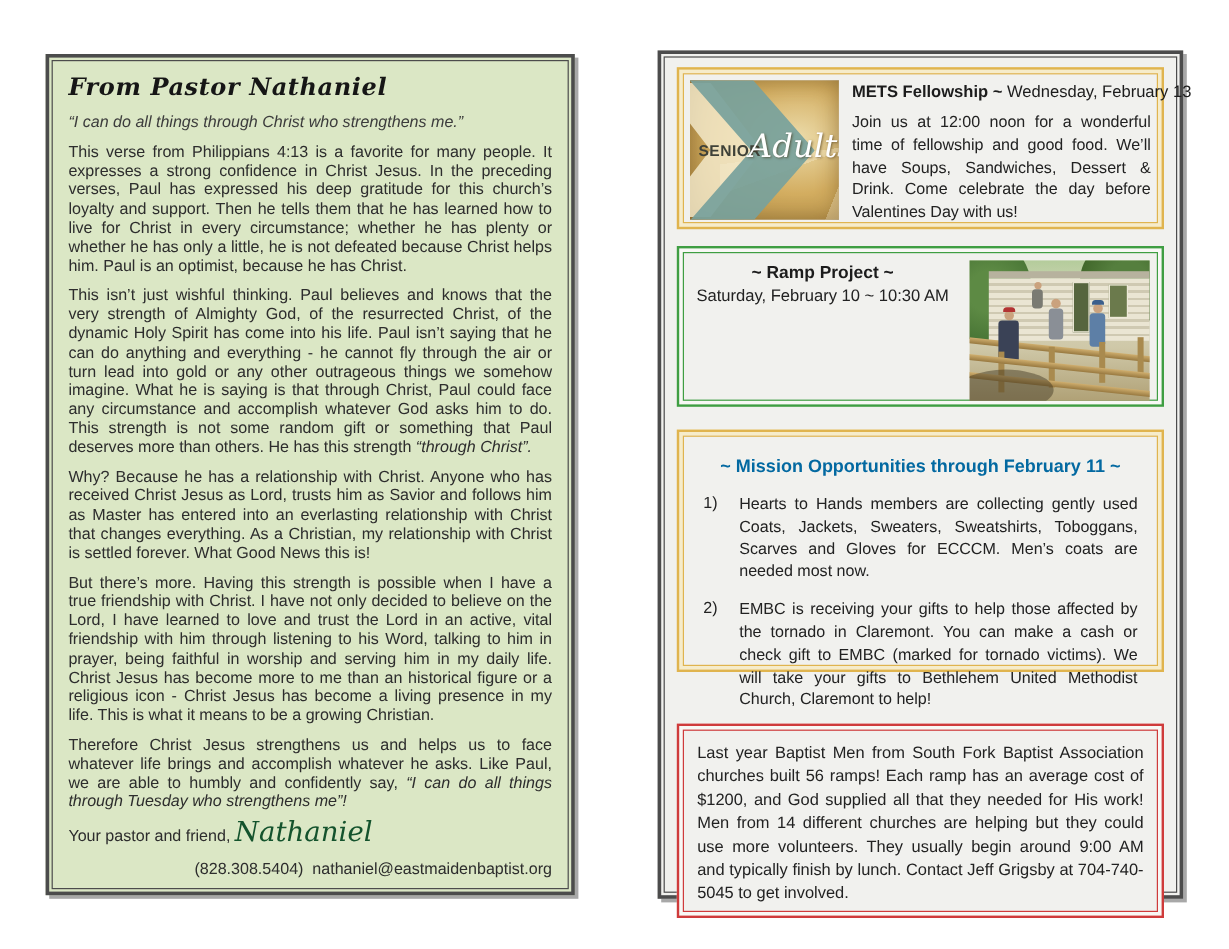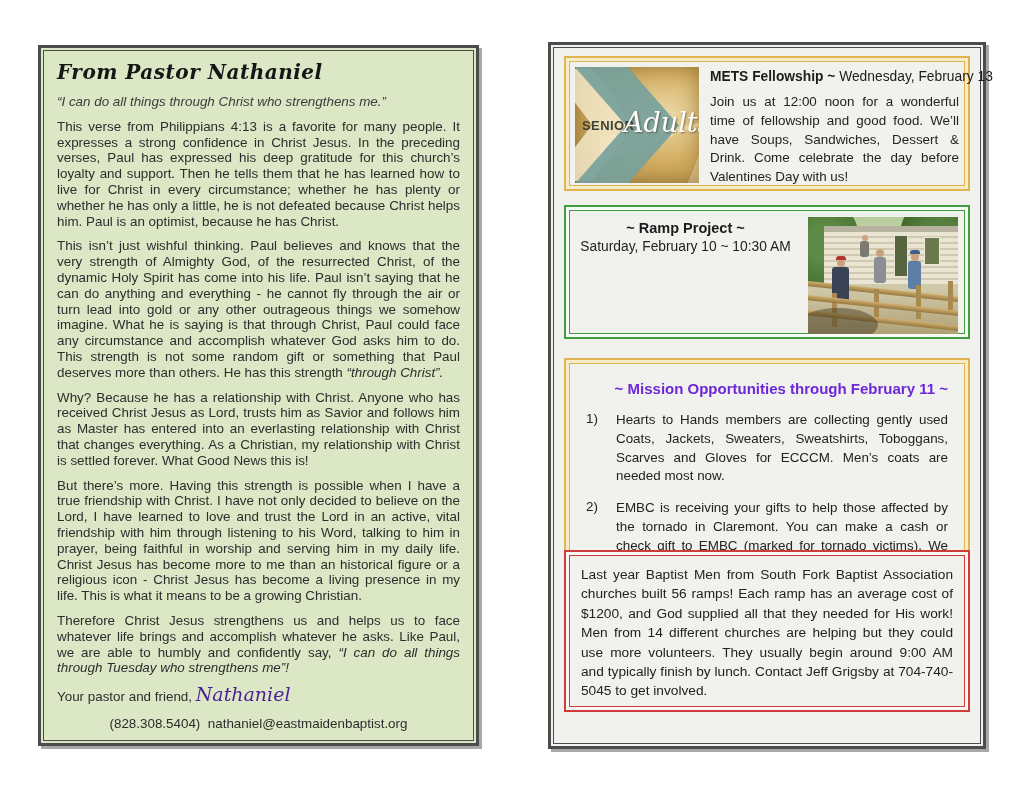--- a/index.html
+++ b/index.html
@@ -15,22 +15,22 @@
 
   .page.right { left:548px; top:42px; width:438px; height:707px; background:#f1f1ee; }
 
   
   .letter-title { font-family:"DejaVu Serif", serif; font-style:italic; font-weight:bold;
                   font-size:20px; color:#161616; letter-spacing:0.5px; margin:2px 0 10px 0; }
   .letter p { font-size:13.4px; line-height:15.8px; color:#2d2d2d; text-align:justify; margin-bottom:9px; }
   .letter p.quote { font-style:italic; color:#3c3c3c; text-align:left; }
   .letter .ital { font-style:italic; }
   .letter p.closing { text-align:left; margin-top:11px; }
-  .script { font-family:"DejaVu Serif", serif; font-style:italic; font-size:19px; color:#4c1d95; }
-  .letter p.contact { text-align:center; margin-top:11px; }
+  .script { font-family:"DejaVu Serif", serif; font-style:italic; font-size:23px; color:#14532d; }
+  .letter p.contact { text-align:right; margin-top:11px; }
 
   
   .box { position:absolute; left:10px; right:10px; padding:3px; }
   .box-inner { width:100%; height:100%; background:#f1f1ee; }
 
   .box.gold  { border:2px solid #e0b44e; background:#f6ecca; }
   .box.gold .box-inner { border:1px solid #e0b44e; }
   .box.greenb { border:2px solid #3f9e42; background:#f8f8f5; }
   .box.greenb .box-inner { border:1px solid #3f9e42; }
   .box.redb  { border:2px solid #cf3b3b; background:#f8f8f5; }
@@ -91,27 +91,27 @@
   .person .body { border-radius:3px; margin:0 auto; }
   .person.w1 { left:24px; top:42px; } .person.w1 .body { width:17px; height:36px; background:#3a4256; } .person.w1 .cap { background:#b23333; }
   .person.w2 { left:66px; top:32px; } .person.w2 .body { width:12px; height:26px; background:#8a8f96; }
   .person.w3 { left:100px; top:36px; } .person.w3 .body { width:13px; height:28px; background:#5d7fa6; } .person.w3 .cap { background:#3c5f8c; }
   .person.w4 { left:52px; top:18px; } .person.w4 .head{ width:6px; height:6px; } .person.w4 .body { width:9px; height:16px; background:#7a7a72; }
   .ground-shadow { position:absolute; left:-10px; bottom:-8px; width:80px; height:34px; border-radius:50%; background:rgba(60,50,30,.45); }
 
   
   #mission { top:310px; height:202px; }
   #mission .box-inner { padding:10px 16px; }
-  .mission-title { text-align:right; font-weight:bold; font-size:15px; color:#6d28d9; margin:6px 0 14px 0; }
+  .mission-title { text-align:center; font-weight:bold; font-size:15px; color:#0369a1; margin:6px 0 14px 0; }
   .mission-item { display:flex; margin-top:13px; }
   .mission-item .num { flex:none; width:30px; font-size:13.4px; color:#222; }
   .mission-item .txt { flex:1; }
 
   
-  #baptist { top:502px; height:162px; }
+  #baptist { top:555px; height:162px; }
   #baptist .box-inner { padding:9px 11px; }
   #baptist .rp-text { font-size:13.7px; line-height:19.4px; }
 </style>
 </head>
 <body>
 
 <div class="canvas">
 
   <div class="page left">
     <div class="page-frame letter">

